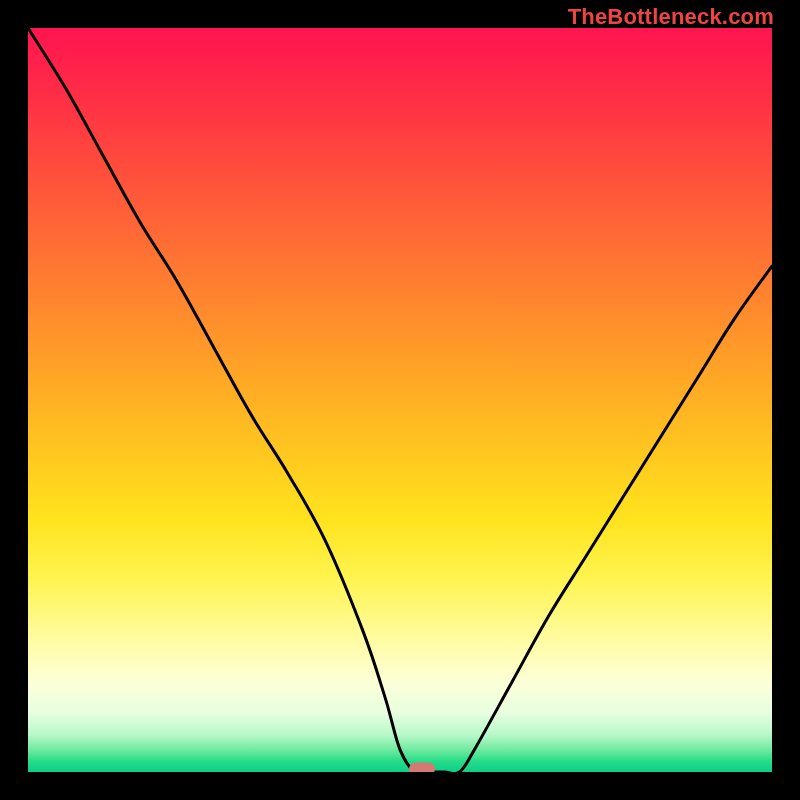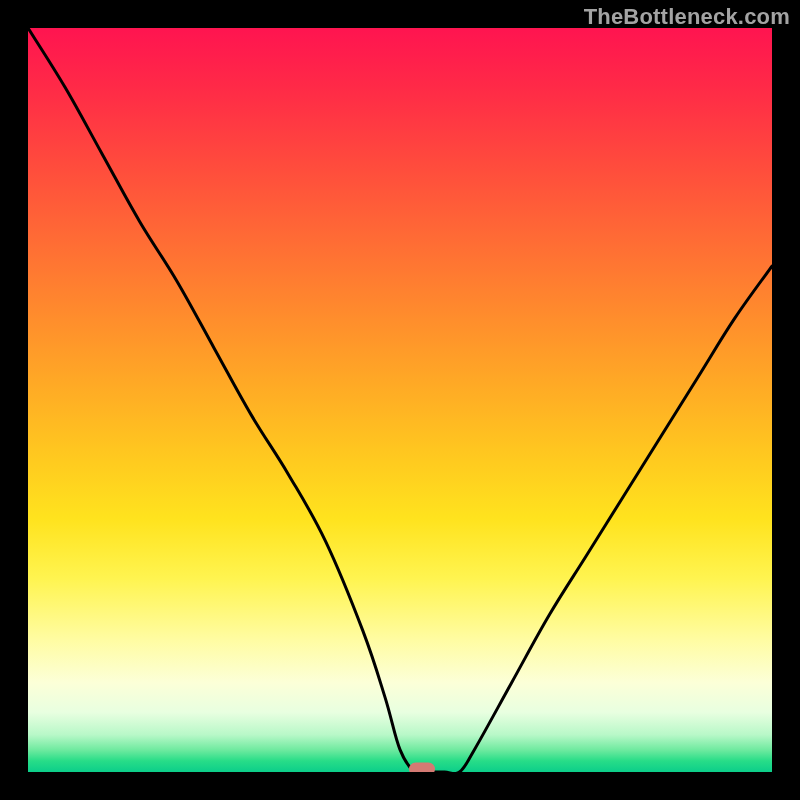--- a/index.html
+++ b/index.html
@@ -13,22 +13,22 @@
   }
   .frame {
     position: relative;
     width: 800px;
     height: 800px;
     background: #000;
   }
   .watermark {
     position: absolute;
     top: 4px;
-    right: 10px;
-    color: #a3a3a3;
+    right: 26px;
+    color: #ef4444;
     font-size: 22px;
     font-weight: 600;
     letter-spacing: 0.2px;
     z-index: 10;
   }
   .plot-area {
     position: absolute;
     left: 28px;
     top: 28px;
     width: 744px;

